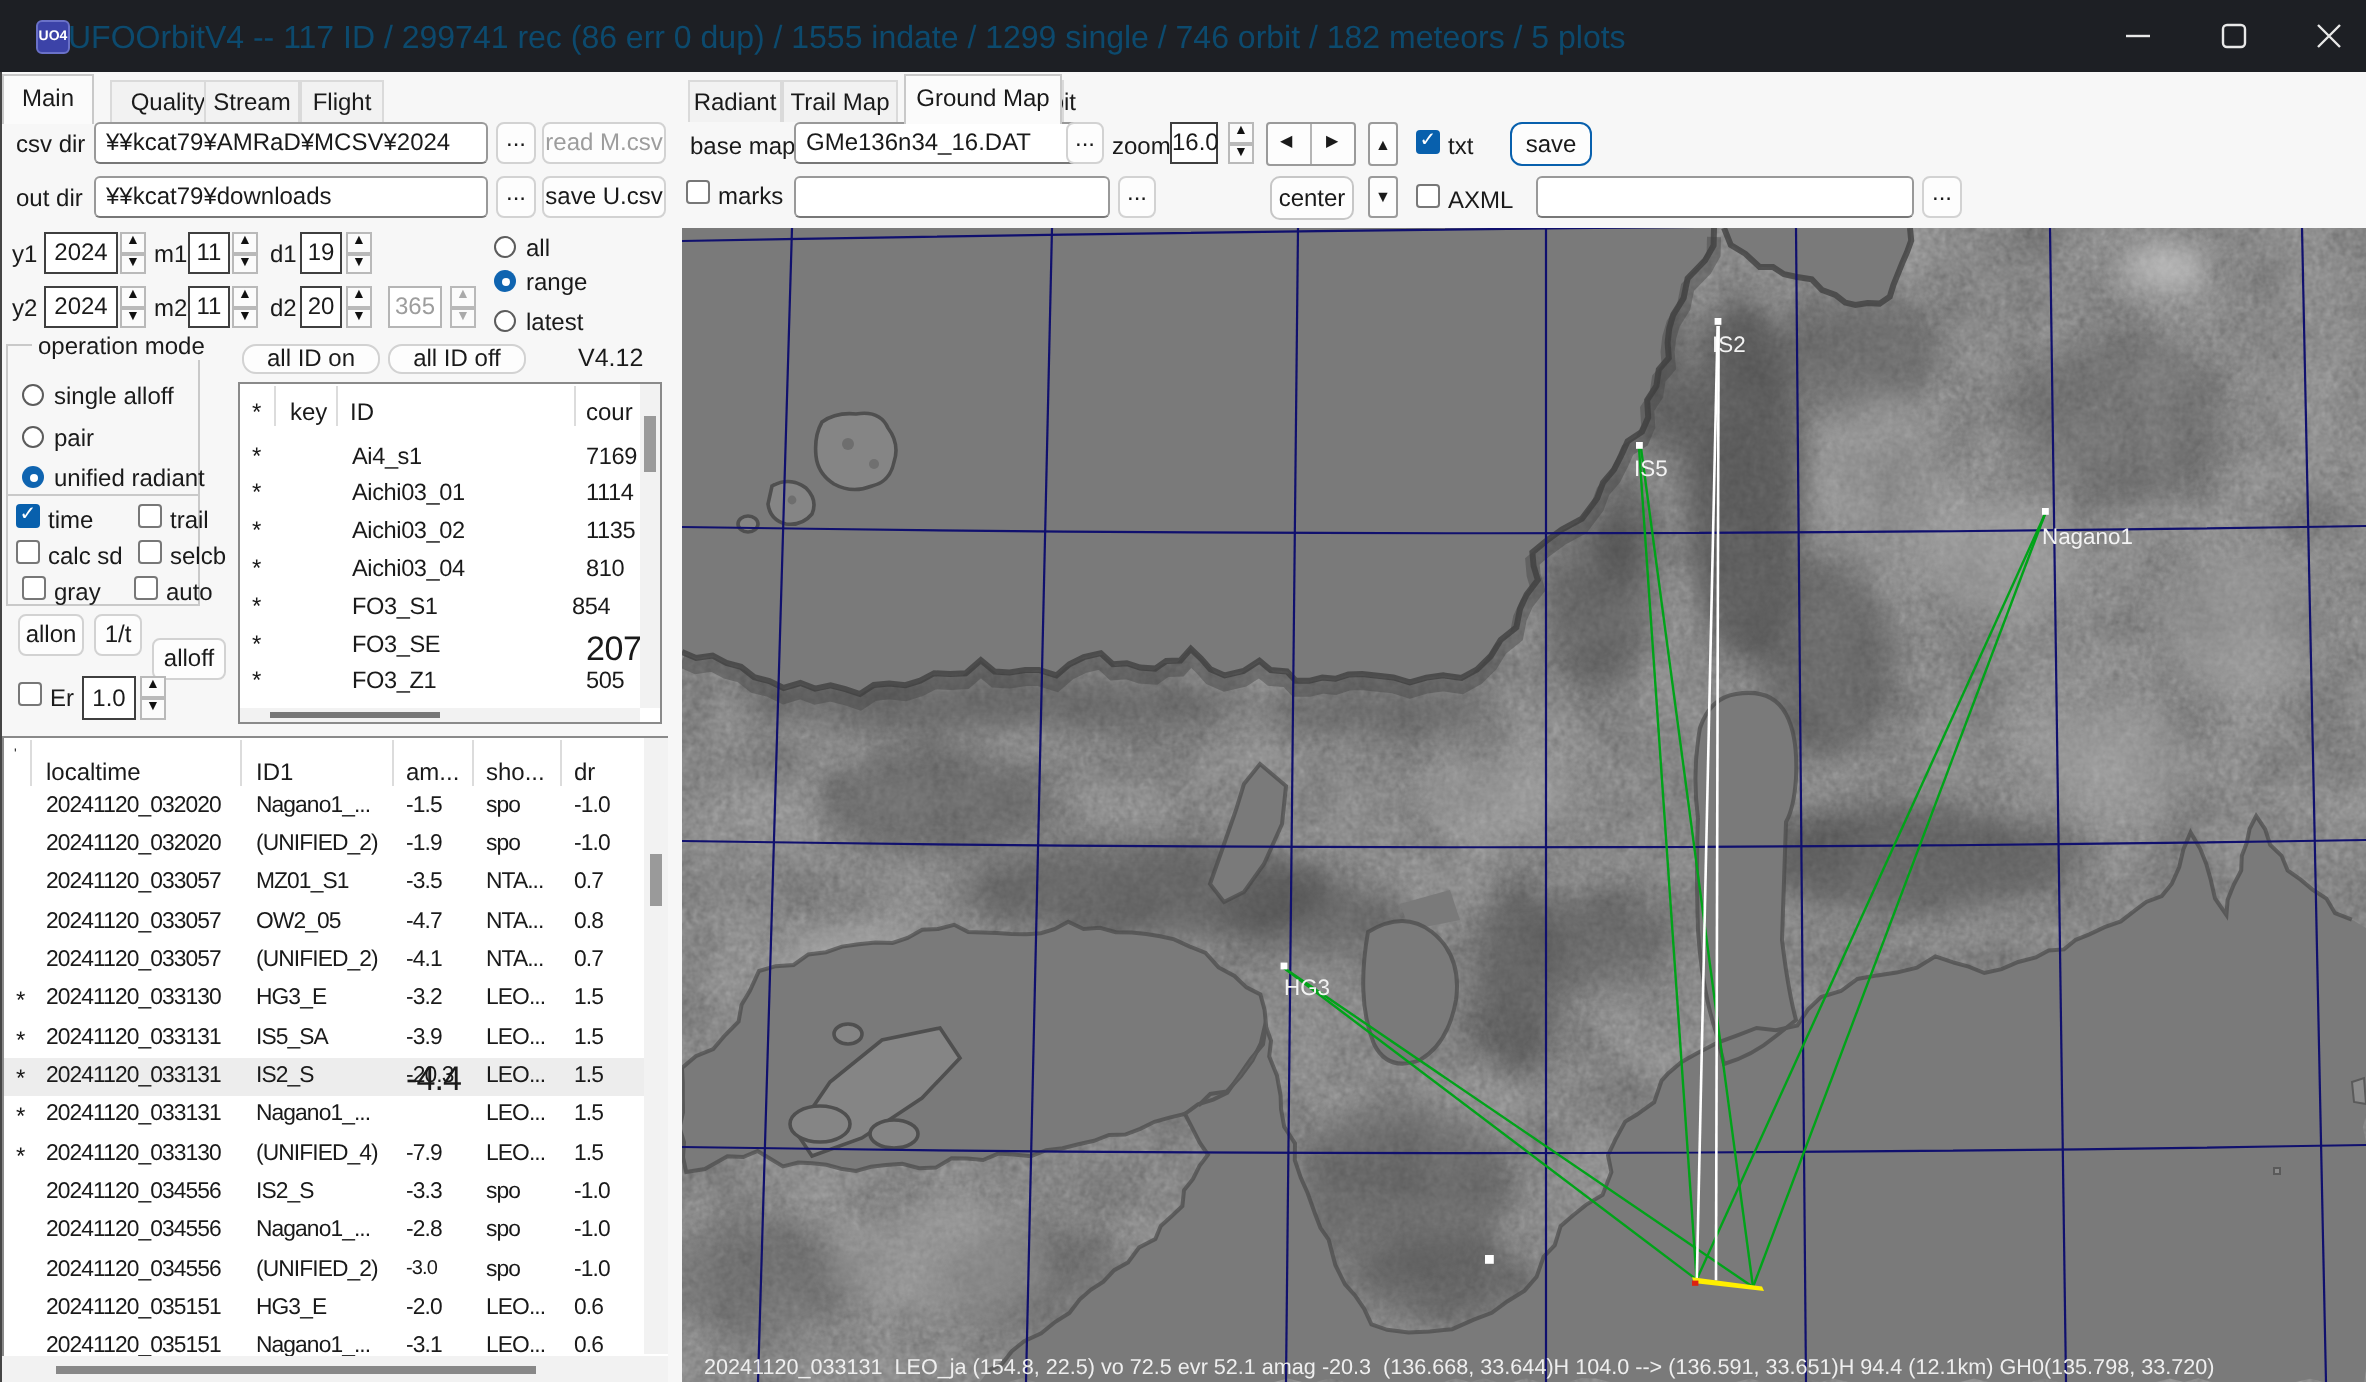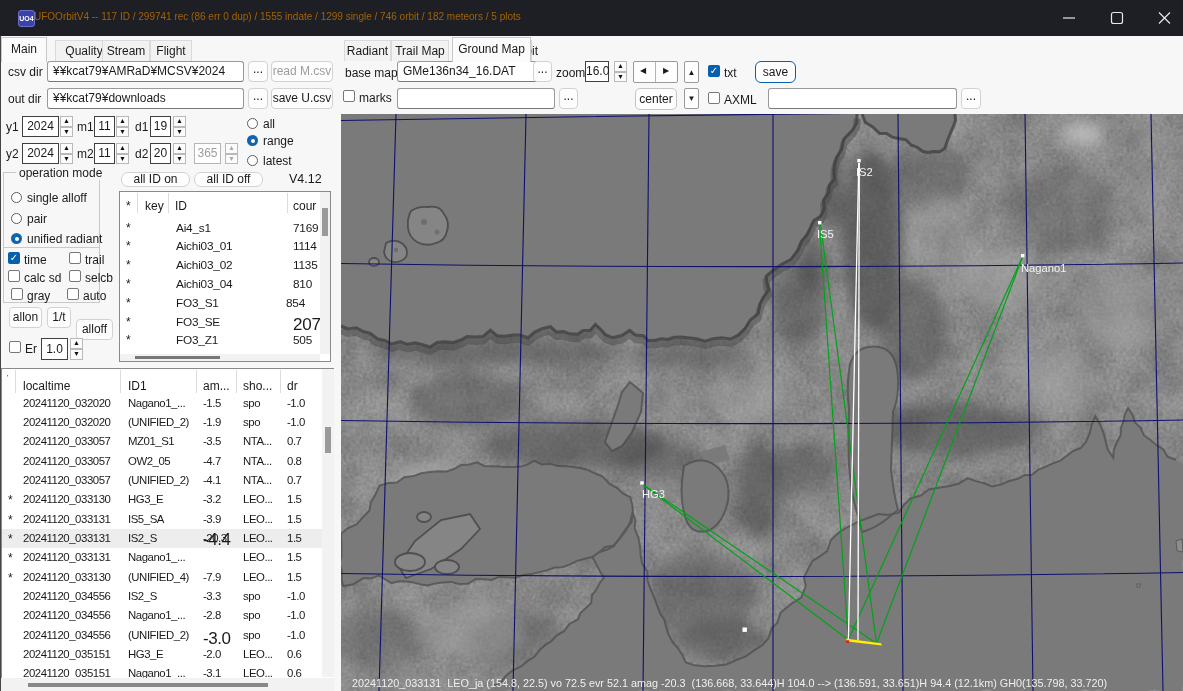--- a/index.html
+++ b/index.html
@@ -16,21 +16,21 @@
 .rad{position:absolute;width:11px;height:11px;border:1.5px solid #5c5c5c;border-radius:50%;background:#fff}
 .radc{position:absolute;width:11px;height:11px;border-radius:50%;background:#0f64b0}
 .radc i{position:absolute;left:3.5px;top:3.5px;width:4px;height:4px;border-radius:50%;background:#fff}
 .tab{position:absolute;background:#f2f2f2;border:1px solid #dadada;border-bottom:none;font-size:12px;text-align:center}
 .tabsel{position:absolute;background:#fbfbfb;border:1px solid #c9c9c9;border-bottom:none;font-size:12px;text-align:center;z-index:3}
 </style></head>
 <body>
 
 <div class="abs" style="left:0;top:0;width:1183px;height:36px;background:#1d1f24"></div>
 <div class="abs" style="left:18px;top:10px;width:17px;height:17px;background:#3c43a8;border:1px solid #6a71c8;border-radius:3px;color:#fff;font-size:7px;font-weight:bold;text-align:center;line-height:15px">UO4</div>
-<div class="lbl" style="left:34px;top:11px;color:#a16207;font-size:10px">UFOOrbitV4 -- 117 ID / 299741 rec (86 err 0 dup) / 1555 indate / 1299 single / 746 orbit / 182 meteors / 5 plots</div>
+<div class="lbl" style="left:34px;top:11px;color:#0c4a6e;font-size:16px">UFOOrbitV4 -- 117 ID / 299741 rec (86 err 0 dup) / 1555 indate / 1299 single / 746 orbit / 182 meteors / 5 plots</div>
 <svg class="abs" style="left:1050px;top:0" width="133" height="36">
 <line x1="13" y1="18" x2="25" y2="18" stroke="#e8e8e8" stroke-width="1.2"></line>
 <rect x="61.5" y="12.5" width="11" height="11" rx="2" fill="none" stroke="#e8e8e8" stroke-width="1.2"></rect>
 <path d="M109,12.5 L120,23.5 M120,12.5 L109,23.5" stroke="#e8e8e8" stroke-width="1.2"></path>
 </svg>
 <div class="abs" style="left:0;top:36px;width:1px;height:655px;background:#454545;z-index:9"></div>
 
 <div class="tab" style="left:55px;top:40px;width:58px;height:21px;line-height:20px">Quality</div>
 <div class="tab" style="left:102px;top:40px;width:48px;height:21px;line-height:20px">Stream</div>
 <div class="tab" style="left:150px;top:40px;width:42px;height:21px;line-height:20px">Flight</div>
@@ -277,21 +277,21 @@
     <div class="lbl" style="font-size:11.4px;letter-spacing:-0.45px;left:203px;top:590.0000000000002px">-3.3</div>
     <div class="lbl" style="font-size:11.4px;letter-spacing:-0.45px;left:243px;top:590.0000000000002px">spo</div>
     <div class="lbl" style="font-size:11.4px;letter-spacing:-0.45px;left:287px;top:590.0000000000002px">-1.0</div>
     <div class="lbl" style="font-size:11.4px;letter-spacing:-0.45px;left:23px;top:609.3500000000003px">20241120_034556</div>
     <div class="lbl" style="font-size:11.4px;letter-spacing:-0.45px;left:128px;top:609.3500000000003px">Nagano1_...</div>
     <div class="lbl" style="font-size:11.4px;letter-spacing:-0.45px;left:203px;top:609.3500000000003px">-2.8</div>
     <div class="lbl" style="font-size:11.4px;letter-spacing:-0.45px;left:243px;top:609.3500000000003px">spo</div>
     <div class="lbl" style="font-size:11.4px;letter-spacing:-0.45px;left:287px;top:609.3500000000003px">-1.0</div>
     <div class="lbl" style="font-size:11.4px;letter-spacing:-0.45px;left:23px;top:628.7000000000003px">20241120_034556</div>
     <div class="lbl" style="font-size:11.4px;letter-spacing:-0.45px;left:128px;top:628.7000000000003px">(UNIFIED_2)</div>
-    <div class="lbl" style="font-size:17px;letter-spacing:-0.45px;left:203px;top:628.7000000000003px">-3.0</div>
+    <div class="lbl" style="font-size:10px;letter-spacing:-0.45px;left:203px;top:628.7000000000003px">-3.0</div>
     <div class="lbl" style="font-size:11.4px;letter-spacing:-0.45px;left:243px;top:628.7000000000003px">spo</div>
     <div class="lbl" style="font-size:11.4px;letter-spacing:-0.45px;left:287px;top:628.7000000000003px">-1.0</div>
     <div class="lbl" style="font-size:11.4px;letter-spacing:-0.45px;left:23px;top:648.0500000000003px">20241120_035151</div>
     <div class="lbl" style="font-size:11.4px;letter-spacing:-0.45px;left:128px;top:648.0500000000003px">HG3_E</div>
     <div class="lbl" style="font-size:11.4px;letter-spacing:-0.45px;left:203px;top:648.0500000000003px">-2.0</div>
     <div class="lbl" style="font-size:11.4px;letter-spacing:-0.45px;left:243px;top:648.0500000000003px">LEO...</div>
     <div class="lbl" style="font-size:11.4px;letter-spacing:-0.45px;left:287px;top:648.0500000000003px">0.6</div>
     <div class="lbl" style="font-size:11.4px;letter-spacing:-0.45px;left:23px;top:667.4000000000003px">20241120_035151</div>
     <div class="lbl" style="font-size:11.4px;letter-spacing:-0.45px;left:128px;top:667.4000000000003px">Nagano1_...</div>
     <div class="lbl" style="font-size:11.4px;letter-spacing:-0.45px;left:203px;top:667.4000000000003px">-3.1</div>

